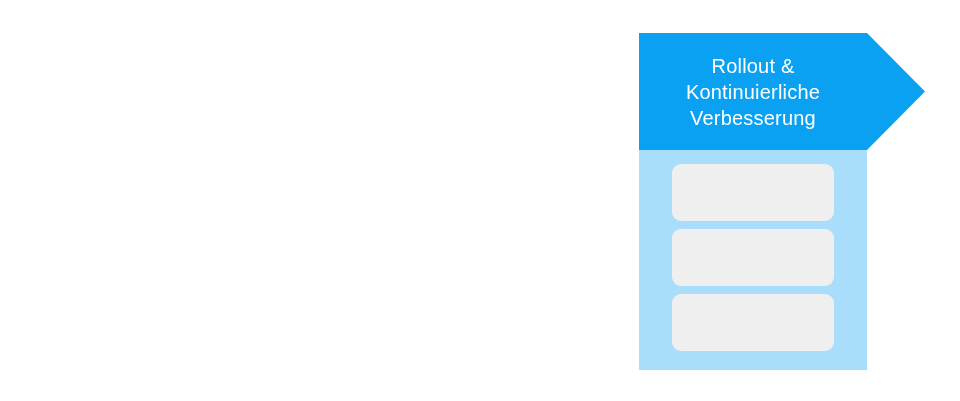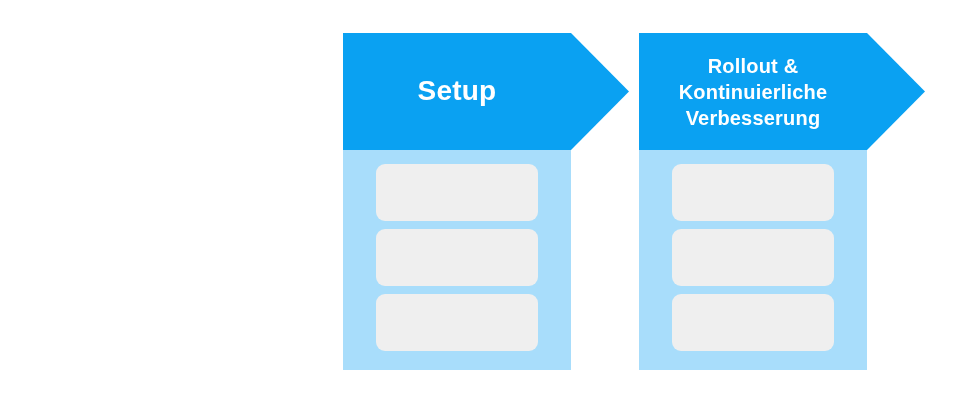--- a/index.html
+++ b/index.html
@@ -36,21 +36,21 @@
     background: #0aa1f2;
     clip-path: polygon(0 0, calc(100% - 58px) 0, 100% 50%, calc(100% - 58px) 100%, 0 100%);
     display: flex;
     align-items: center;
     justify-content: center;
     padding-right: 58px;        
     box-sizing: border-box;
   }
   .arrow-label {
     color: #ffffff;
-    font-weight: bold;
+    font-weight: normal;
     font-size: 28px;
     line-height: 1.15;
     text-align: center;
     white-space: pre-line;
     letter-spacing: 0.2px;
   }
   .arrow-label.small {
     font-size: 20px;
     line-height: 1.3;
   }
@@ -72,30 +72,20 @@
     border-radius: 9px;
     margin-bottom: 8px;
   }
 </style>
 </head>
 <body>
 
 <div class="canvas">
 
 
-  <div class="stage pos-2">
-    <div class="arrow">
-      <span class="arrow-label">Setup</span>
-    </div>
-    <div class="panel">
-      <div class="placeholder-box"></div>
-      <div class="placeholder-box"></div>
-      <div class="placeholder-box"></div>
-    </div>
-  </div>
 
   <div class="stage pos-3">
     <div class="arrow">
       <span class="arrow-label small">Rollout &amp;
 Kontinuierliche
 Verbesserung</span>
     </div>
     <div class="panel">
       <div class="placeholder-box"></div>
       <div class="placeholder-box"></div>

